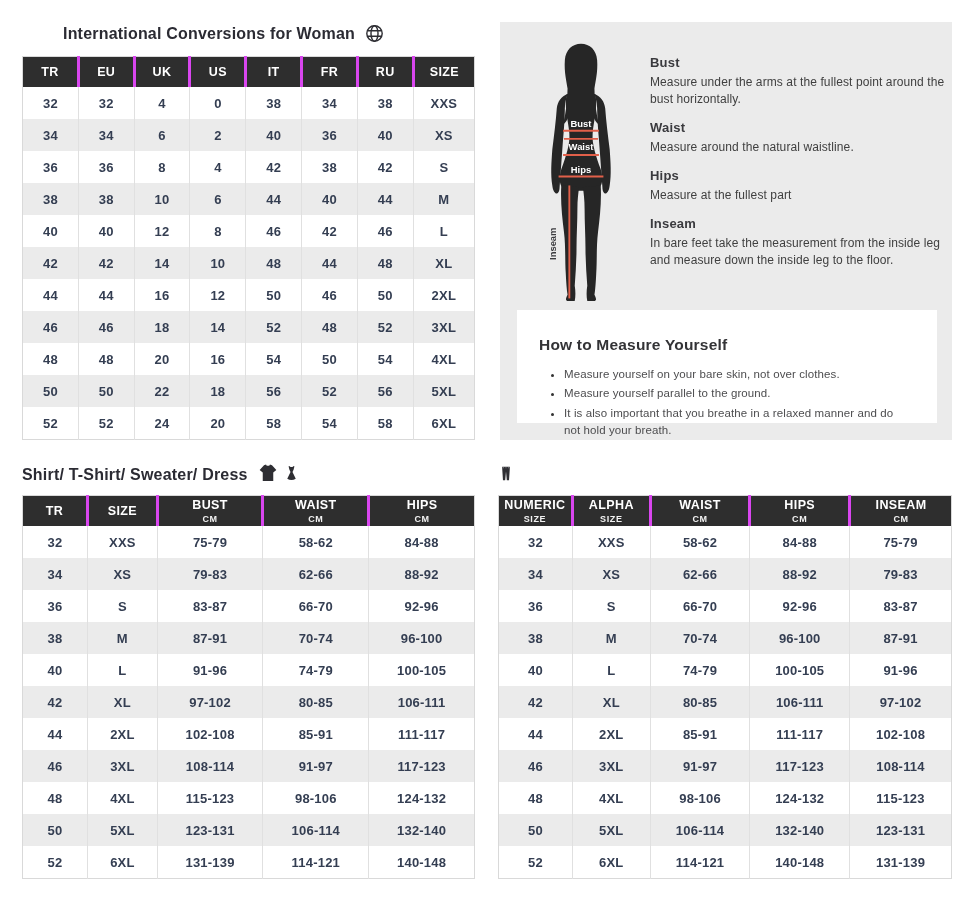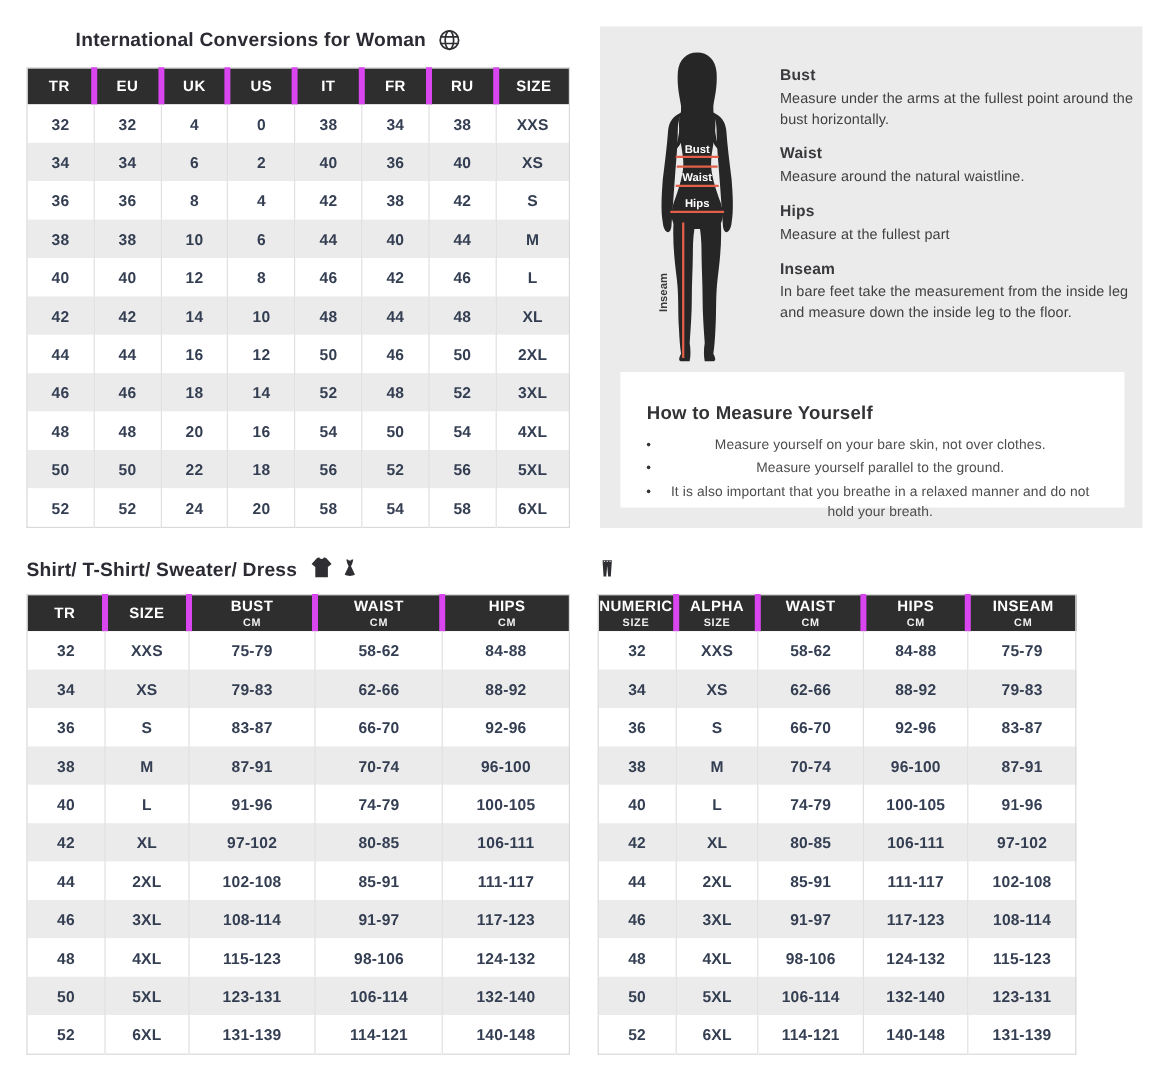--- a/index.html
+++ b/index.html
@@ -16,21 +16,21 @@
     white-space:nowrap;
   }
   .section-title .ticon{display:inline-flex;align-items:center;gap:6px;margin-left:1px;}
   
   table.size-table{
     border-collapse:collapse;table-layout:fixed;width:100%;
     border:1px solid #d9d9d9;
   }
   table.size-table th{
     background:#2e2e2e;color:#ffffff;height:30px;padding:0;
-    text-align:center;vertical-align:middle;border-left:5px solid #d946ef;
+    text-align:center;vertical-align:middle;border-left:3px solid #d946ef;
   }
   table.size-table th:first-child{border-left:none;margin-top:48px;}
   .th-main{display:block;font-size:12.5px;font-weight:bold;letter-spacing:.4px;line-height:13px;}
   .th-sub{display:block;font-size:9px;font-weight:bold;letter-spacing:.6px;line-height:10px;margin-top:2px;color:#f2f2f2;}
   table.size-table td{
     height:32px;padding:0;text-align:center;vertical-align:middle;
     font-size:13px;font-weight:bold;color:#343e52;letter-spacing:.2px;
     border-left:1px solid #e0e0e0;background:#ffffff;
   }
   table.size-table td:first-child{border-left:none;}
@@ -40,21 +40,21 @@
   .figure-wrap{position:absolute;left:36px;top:20px;width:90px;height:260px;}
   .measure-info{position:absolute;left:150px;top:33px;width:296px;}
   .m-item{margin-bottom:12px;}
   .m-title{font-size:13px;font-weight:bold;color:#3a3a3e;margin:0 0 4px 0;letter-spacing:.2px;}
   .m-text{font-size:12px;color:#404040;line-height:1.42;margin:0;letter-spacing:.1px;}
   .howto{
     position:absolute;left:17px;top:288px;width:420px;height:113px;
     background:#ffffff;box-sizing:border-box;padding:26px 22px 10px 22px;
   }
   .howto-title{font-size:15.5px;font-weight:bold;color:#333336;margin:0 0 9px 0;letter-spacing:.2px;}
-  .howto ul{margin:0;padding-left:13px;text-align:center;}
+  .howto ul{margin:12px;padding-left:13px;}
   .howto li{font-size:11.5px;color:#4d4d4f;line-height:1.5;margin-bottom:2px;letter-spacing:.1px;}
   .howto li::marker{color:#333;}
 </style>
 </head>
 <body>
 
 <div class="abs section-title" style="left:22px;top:24px;margin-left:41px;">
   <span>International Conversions for Woman</span>
   <span class="ticon">
     <svg viewBox="0 0 20 20" width="19" height="19" aria-hidden="true">
@@ -418,21 +418,21 @@
       <svg viewBox="0 0 24 26" width="14" height="21" aria-hidden="true">
         <path fill="#2e2e33" d="M5.5 1.5 H18.5 V5 L17.2 24.7 H13.4 L12 9.5 L10.6 24.7 H6.8 L5.5 5 Z"></path>
         <circle cx="8" cy="3.3" r="0.8" fill="#ffffff"></circle>
         <circle cx="12" cy="3.3" r="0.8" fill="#ffffff"></circle>
         <circle cx="16" cy="3.3" r="0.8" fill="#ffffff"></circle>
       </svg>
     </span>
   </span>
 </div>
 
-<table class="size-table abs" style="left:498px;top:495px;width:399px;">
+<table class="size-table abs" style="left:498px;top:495px;width:454px;">
     <colgroup>
       <col style="width: 16.3%;">
       <col style="width: 17.2%;">
       <col style="width: 22%;">
       <col style="width: 22%;">
       <col style="width: 22.5%;">
     </colgroup>
     <thead>
       <tr>
         <th>

